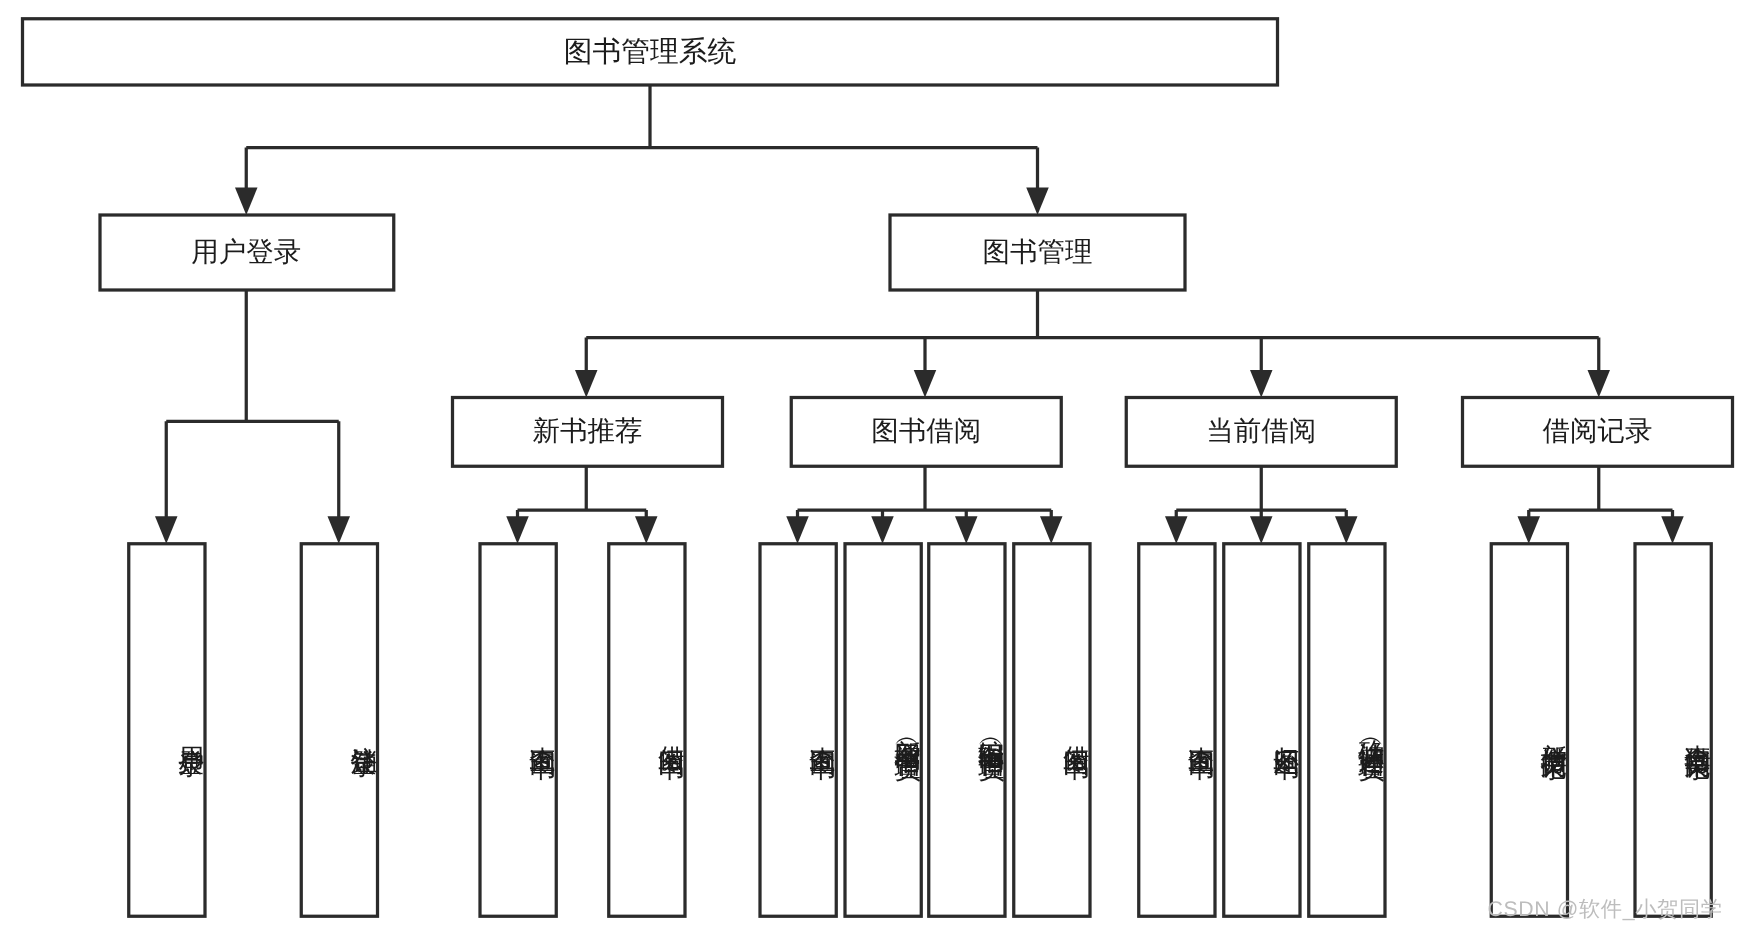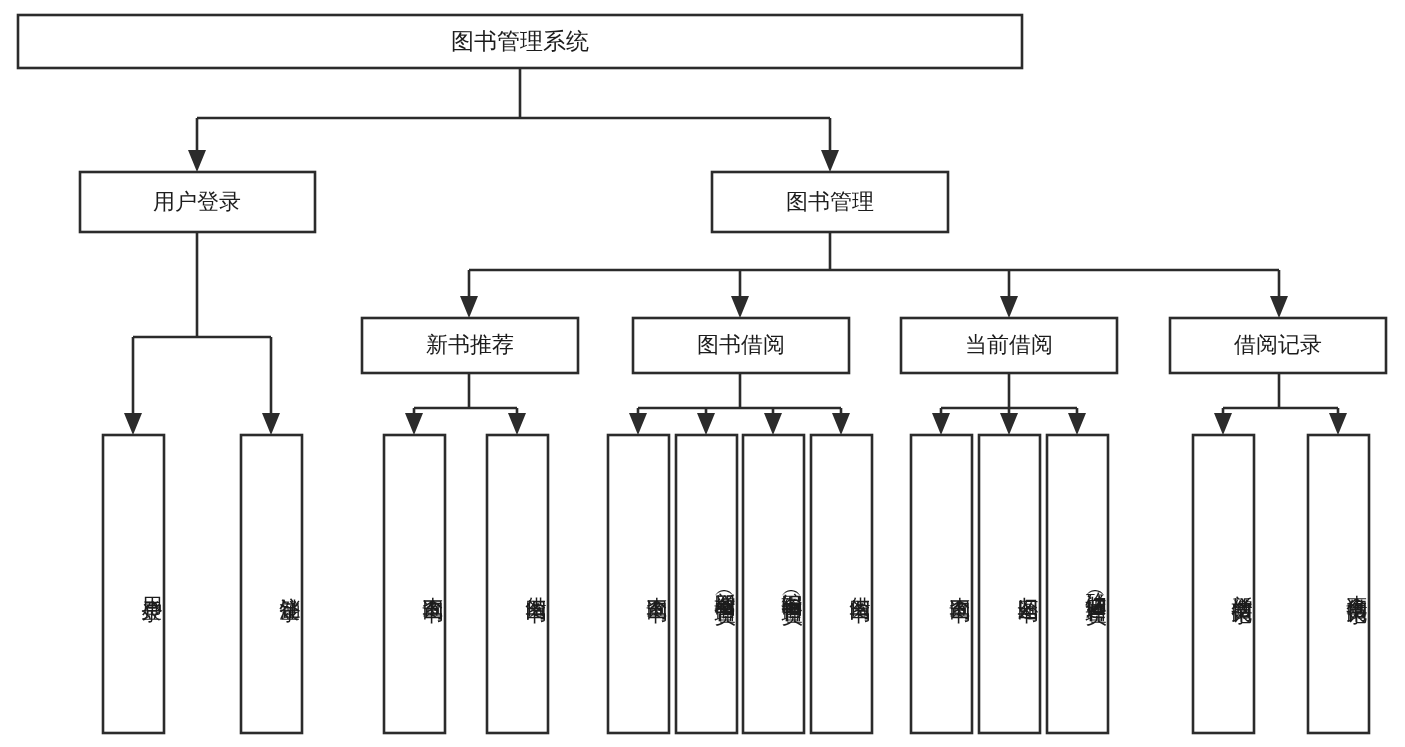--- a/index.html
+++ b/index.html
@@ -237,14 +237,15 @@
   <div class="leaf-label" style="left: 743px; top: 435px; width: 61px; height: 298px; padding-top: 0px; box-sizing: border-box;">编辑图书（管理员）</div>
   <div class="leaf-label" style="left: 811px; top: 435px; width: 61px; height: 298px; padding-top: 0px; box-sizing: border-box;">借阅图书</div>
 
   <div class="leaf-label" style="left: 911px; top: 435px; width: 61px; height: 298px; padding-top: 0px; box-sizing: border-box;">查询图书</div>
   <div class="leaf-label" style="left: 979px; top: 435px; width: 61px; height: 298px; padding-top: 0px; box-sizing: border-box;">归还图书</div>
   <div class="leaf-label" style="left: 1047px; top: 435px; width: 61px; height: 298px; padding-top: 0px; box-sizing: border-box;">确认归还（管理员）</div>
 
   <div class="leaf-label" style="left: 1193px; top: 435px; width: 61px; height: 298px; padding-top: 0px; box-sizing: border-box;">新增借阅记录</div>
   <div class="leaf-label" style="left: 1308px; top: 435px; width: 61px; height: 298px; padding-top: 0px; box-sizing: border-box;">查询借阅记录</div>
 
+  <div class="watermark">CSDN @软件_小贺同学</div>
 
 </div>
 
 </body></html>

